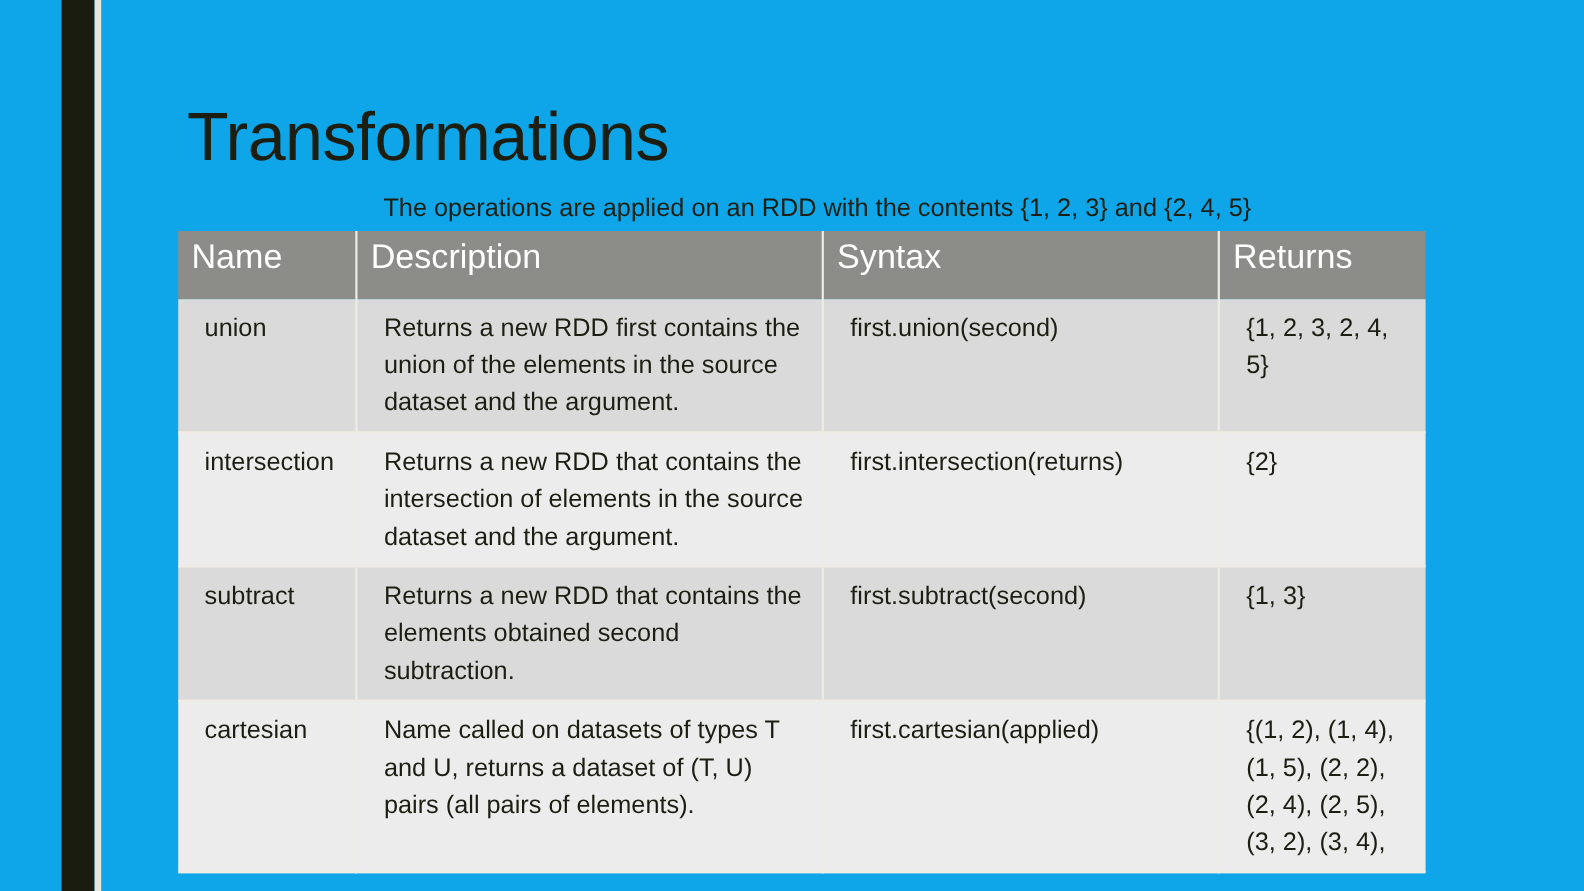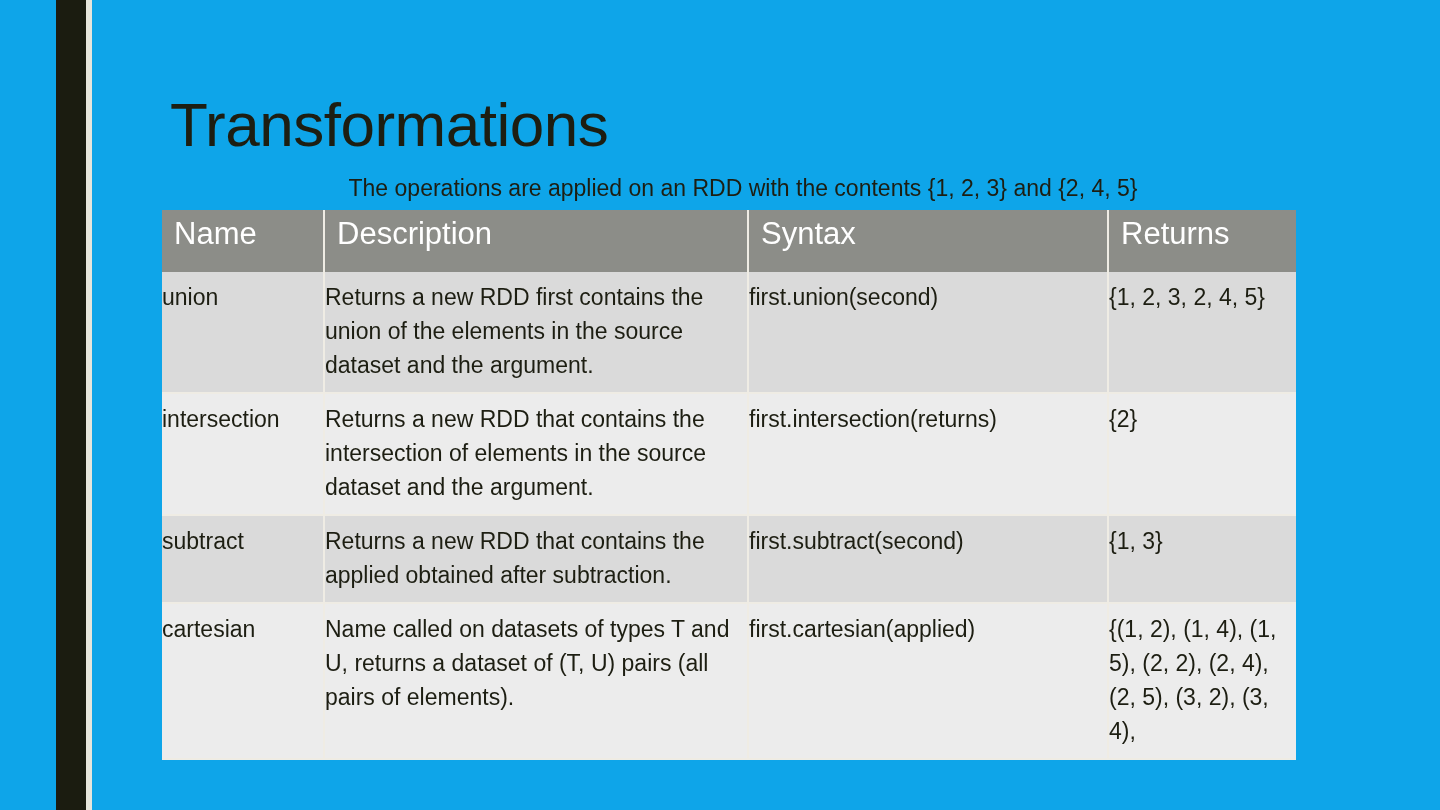--- a/index.html
+++ b/index.html
@@ -87,21 +87,21 @@
     height: 32px;
   }
   table.tbl th:last-child { border-right: none; }
 
   table.tbl td {
     font-size: 23px;
     line-height: 34px;
     color: #1d1e12;
     text-align: left;
     vertical-align: top;
-    padding: 8px 12px 10px 0;
+    padding: 8px 12px 10px 24px;
     border-right: 2px solid #efece4;
     border-bottom: 2px solid #efece4;
   }
   table.tbl td:last-child { border-right: none; }
 
   tr.row-odd  td { background: #dadada; }
   tr.row-even td { background: #ececec; }
 
   .cell-nowrapish { word-break: break-word; }
 </style>
@@ -141,21 +141,21 @@
           <td class="cell-nowrapish">{1, 2, 3, 2, 4, 5}</td>
         </tr>
         <tr class="row-even">
           <td>intersection</td>
           <td>Returns a new RDD that contains the intersection of elements in the source dataset and the argument.</td>
           <td>first.intersection(returns)</td>
           <td class="cell-nowrapish">{2}</td>
         </tr>
         <tr class="row-odd">
           <td>subtract</td>
-          <td>Returns a new RDD that contains the applied obtained after subtraction.</td>
+          <td>Returns a new RDD that contains the elements obtained second subtraction.</td>
           <td>first.subtract(second)</td>
           <td class="cell-nowrapish">{1, 3}</td>
         </tr>
         <tr class="row-even">
           <td>cartesian</td>
           <td>Name called on datasets of types T and U, returns a dataset of (T, U) pairs (all pairs of elements).</td>
           <td>first.cartesian(applied)</td>
           <td class="cell-nowrapish">{(1, 2), (1, 4), (1, 5), (2, 2), (2, 4), (2, 5), (3, 2), (3, 4),</td>
         </tr>
       </tbody>

